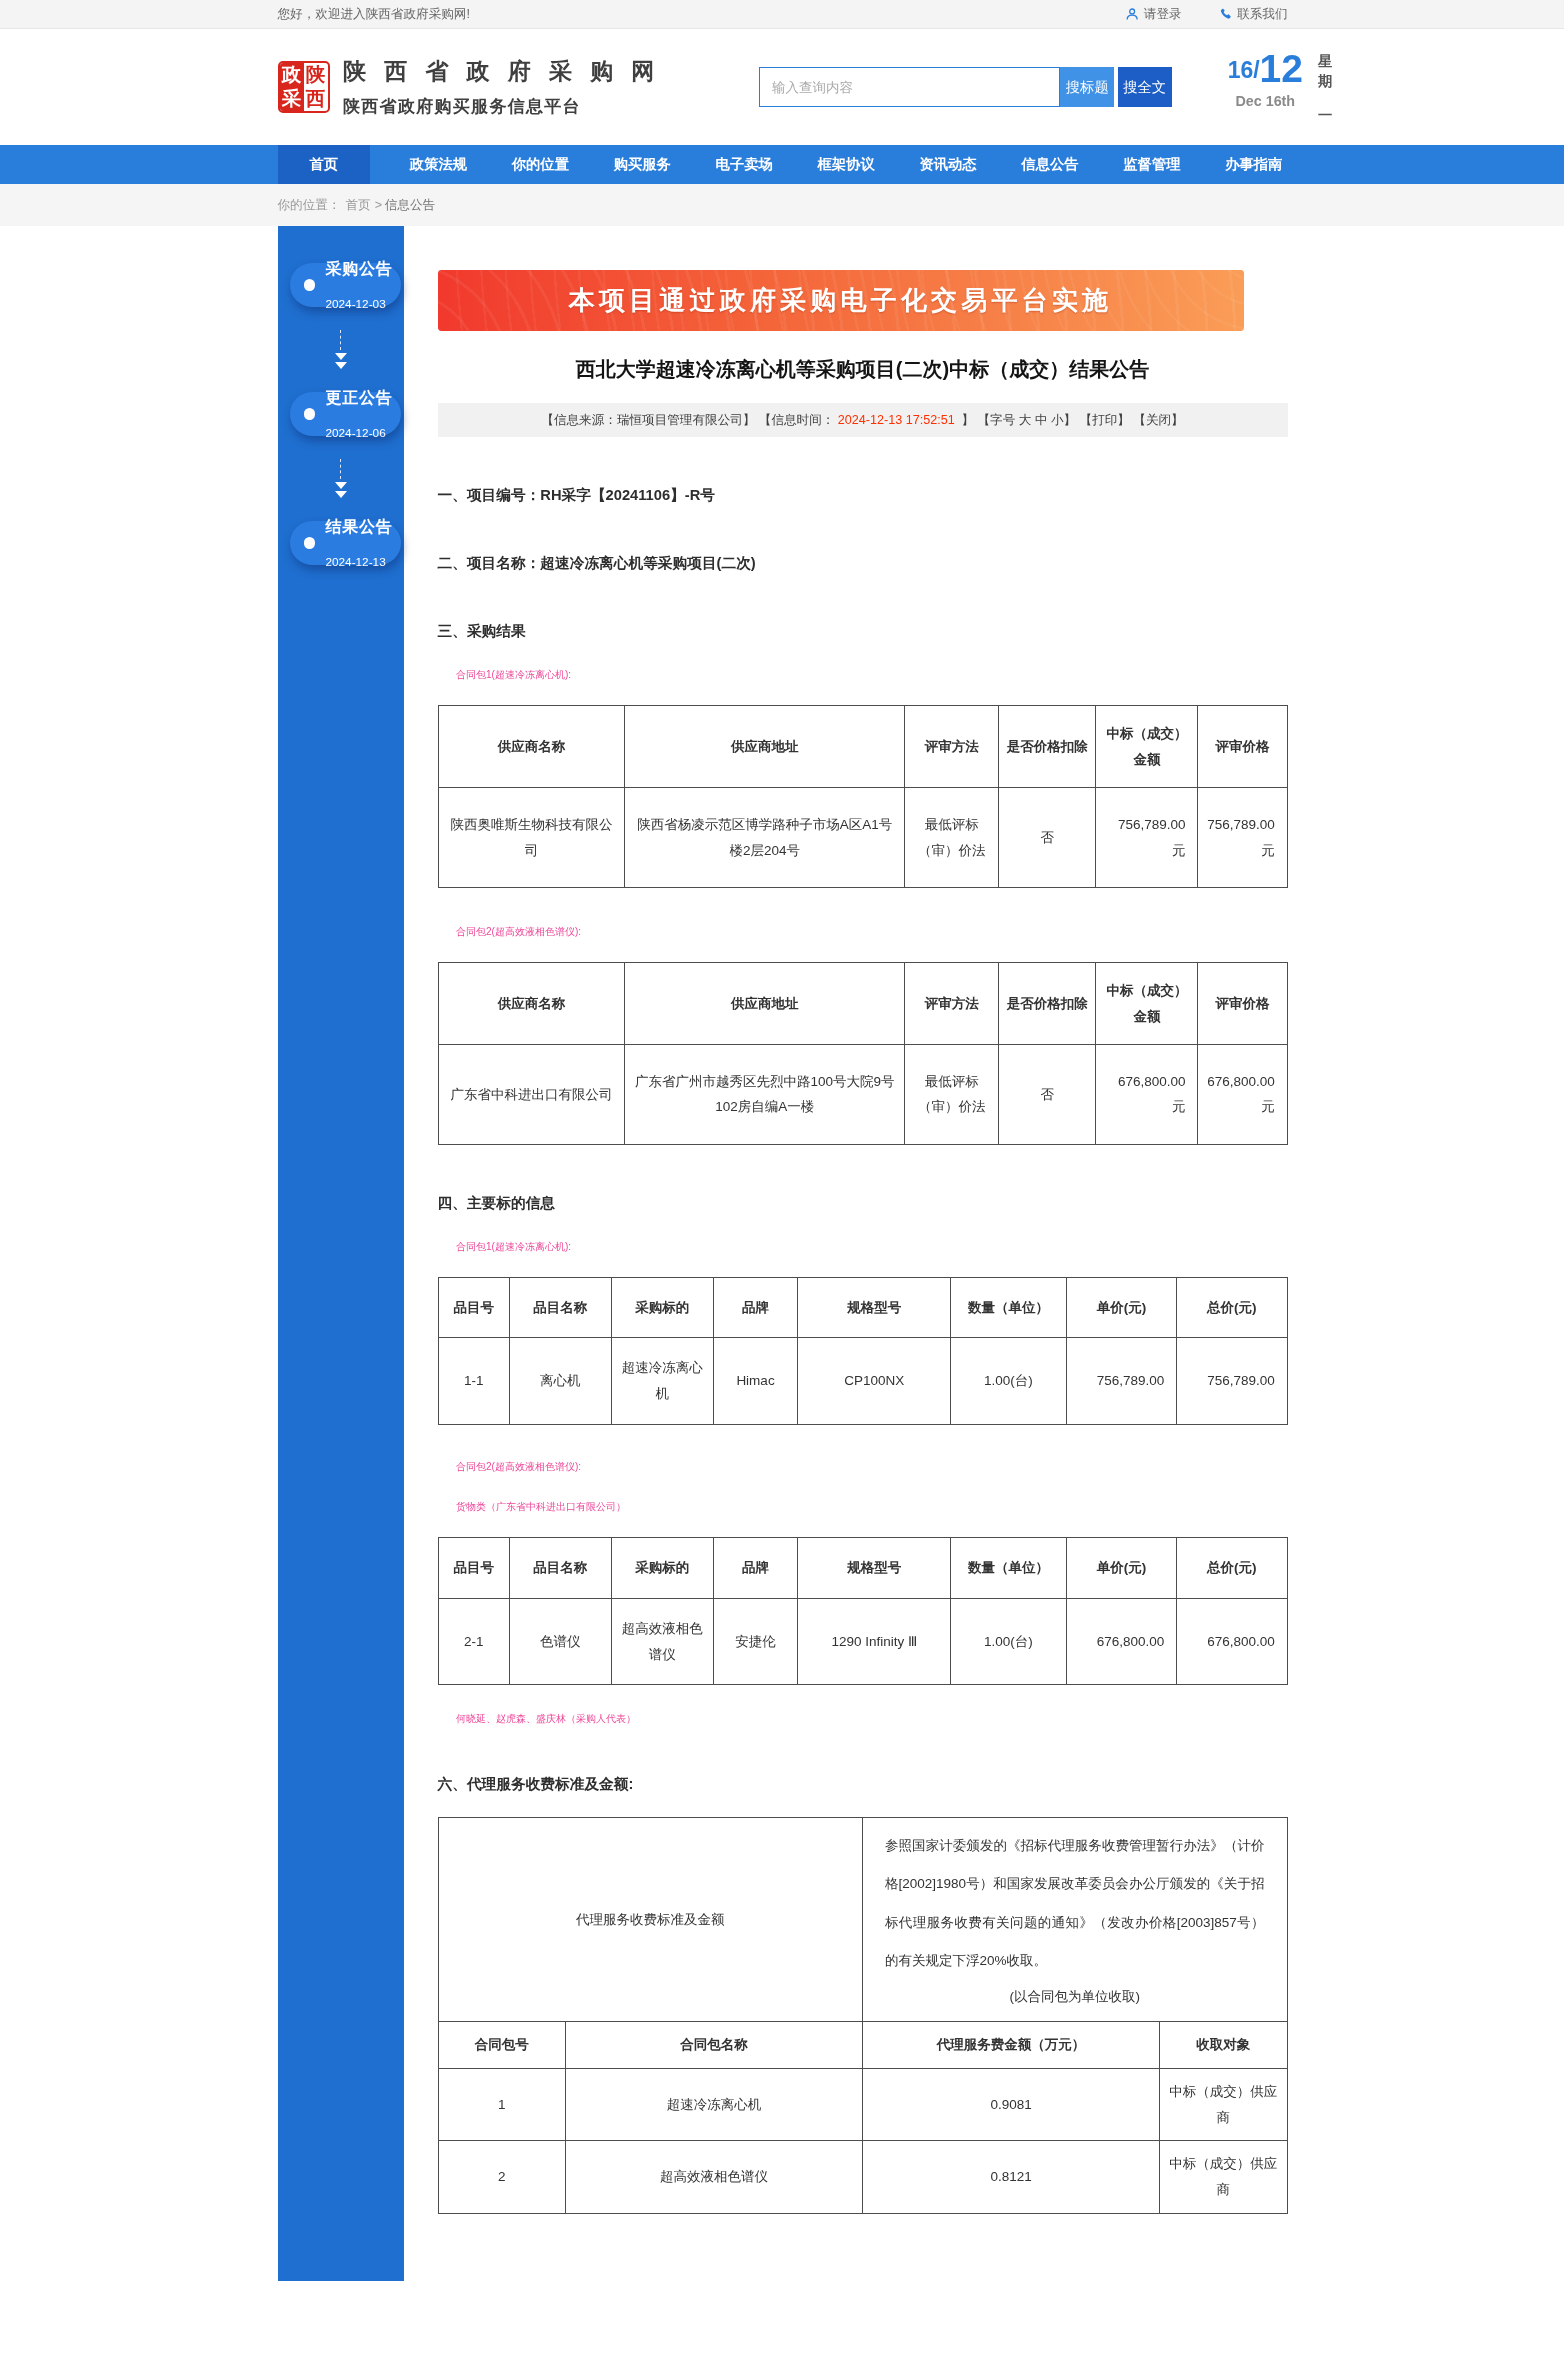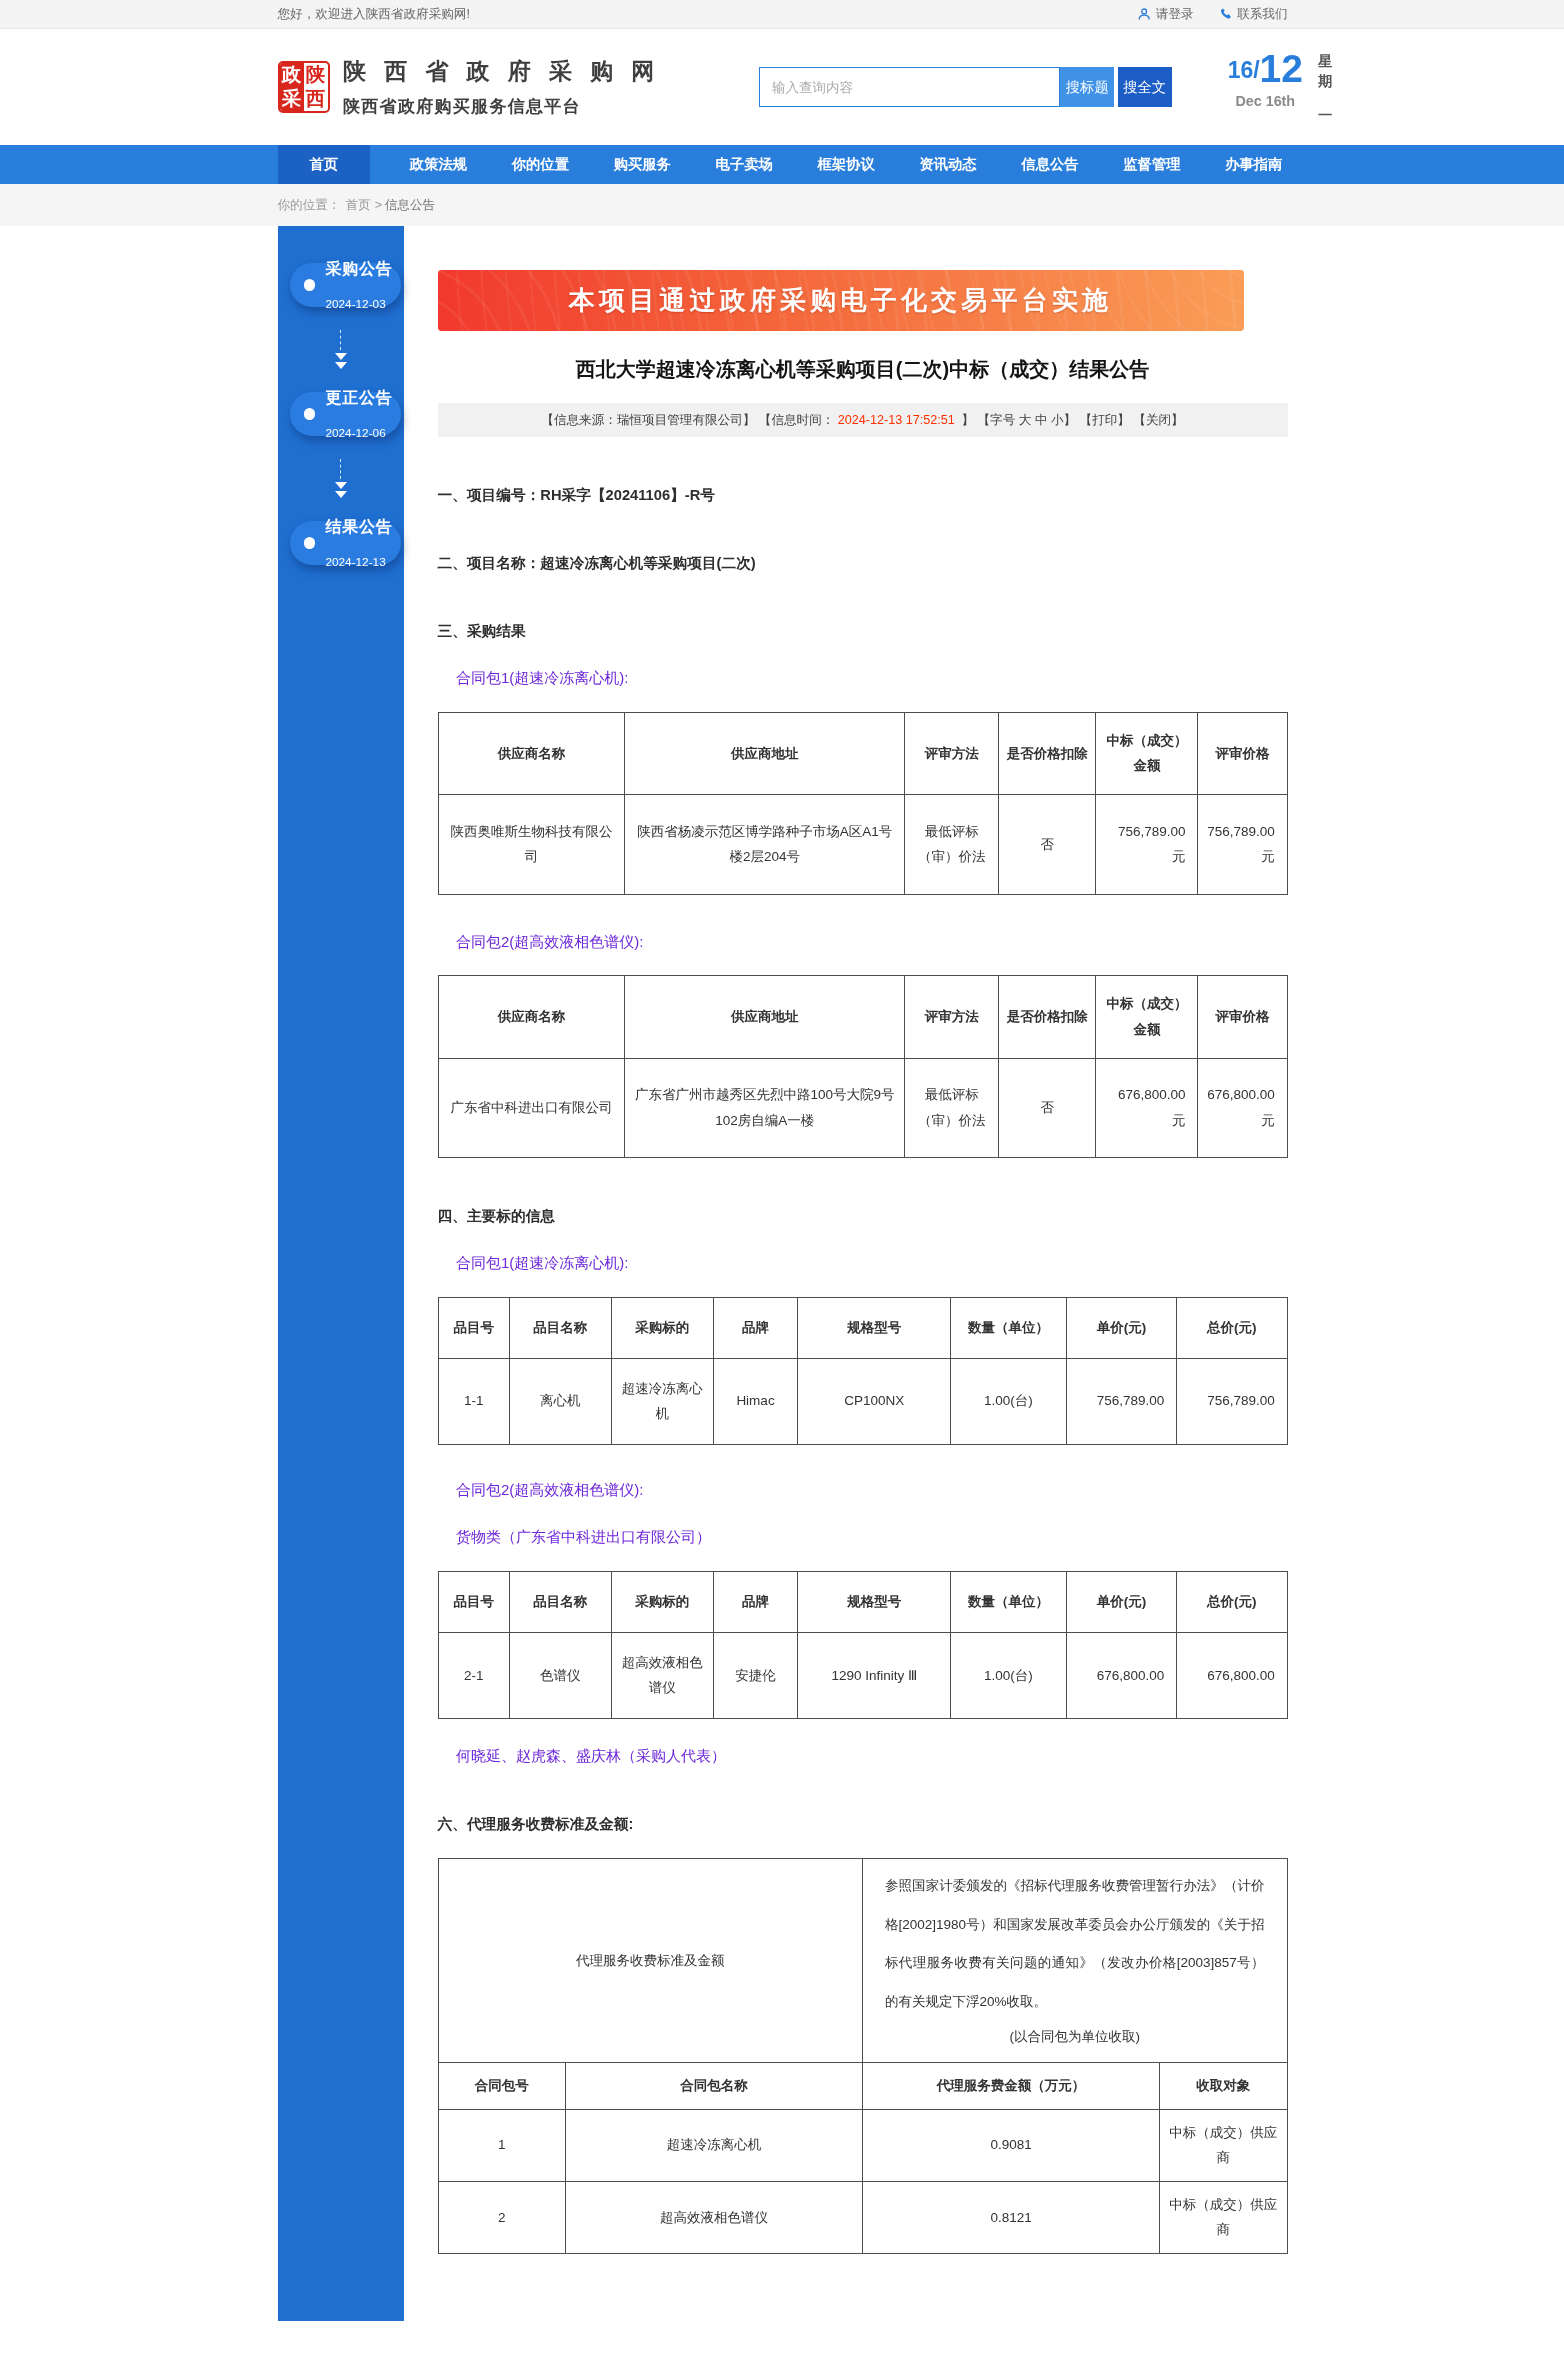--- a/index.html
+++ b/index.html
@@ -2,21 +2,21 @@
 <html style="font-size:13.5px"><head>
 <meta charset="utf-8">
 <style>
   * { margin:0; padding:0; box-sizing:border-box; }
   body { background:#fff; font-family:"Liberation Sans", sans-serif; color:#333; width:1565px; }
   .container { width:1010px; margin:0 auto; }
 
   
   .topbar { background:#f4f4f4; border-bottom:0.8px solid #e7e7e7; height:29px; }
   .topbar-inner { display:flex; align-items:center; height:100%; font-size:12.6px; color:#666; }
-  .topbar-right { margin-left:auto; display:flex; align-items:center; gap:25px;text-align:right; }
+  .topbar-right { margin-left:auto; display:flex; align-items:center; gap:37px;text-align:right; }
   .top-link { display:flex; align-items:center; gap:5px; color:#666; cursor:pointer; }
   .top-link svg { display:block; }
 
   
   .header { height:116px; background:#fff; }
   .header-inner { display:flex; align-items:center; height:100%; }
   .logo-seal { width:52px; height:52px; border:2.5px solid #d8261d; border-radius:5px; display:grid;
                grid-template-columns:1fr 1fr; grid-template-rows:1fr 1fr; overflow:hidden; background:#fff; flex:none; cursor:pointer; }
   .seal-cell { display:flex; align-items:center; justify-content:center; font-size:19.4px; font-weight:bold; line-height:1; }
   .seal-red { background:#d8261d; color:#fff; }
@@ -75,21 +75,21 @@
             background:repeating-radial-gradient(circle at 102% -60%, transparent 0 22px, rgba(255,255,255,.05) 22px 24.4px); }
   .banner-text { position:relative; color:#fff; font-size:26px; font-weight:bold; letter-spacing:4.2px; text-shadow:0 0.8px 1.7px rgba(150,30,0,.35); }
 
   .article-title { font-size:20px; font-weight:bold; color:#141414; text-align:center; margin-top:25px; }
   .meta-bar { margin-top:20px; background:#f1f1f1; height:34px; display:flex; align-items:center; justify-content:center; font-size:12.6px; color:#3f3f3f; }
   .meta-bar span { margin:0 1.7px; white-space:pre; }
   .meta-time { color:#ff2f00; }
   .meta-action { cursor:pointer; }
 
   .sec-heading { font-size:14.7px; font-weight:bold; color:#2e2e2e; margin-top:49px; }
-  .para { font-size:15px; color:#6d28d9; margin-top:27px; line-height:1.35; }
+  .para { font-size:10px; color:#ec4899; margin-top:27px; line-height:1.35; }
   .ind-1 { padding-left:18.5px; }
 
   .tbl { border-collapse:collapse; width:850px; margin-top:23.6px; font-size:13.5px; color:#333; table-layout:fixed; }
   .tbl th, .tbl td { border:0.8px solid #4d4d4d; text-align:center; padding:11.8px 8.4px; line-height:1.9; word-break:break-all; }
   .tbl th { font-weight:bold; }
   .result-tbl th { padding:15px 6.7px; }
   .result-tbl td { padding:23.6px 8.4px; }
   .item-tbl th { padding:17px 6.7px; }
   .item-tbl td { padding:17px 6.7px; }
   .cell-right { text-align:right !important; padding-right:11.8px !important; }

